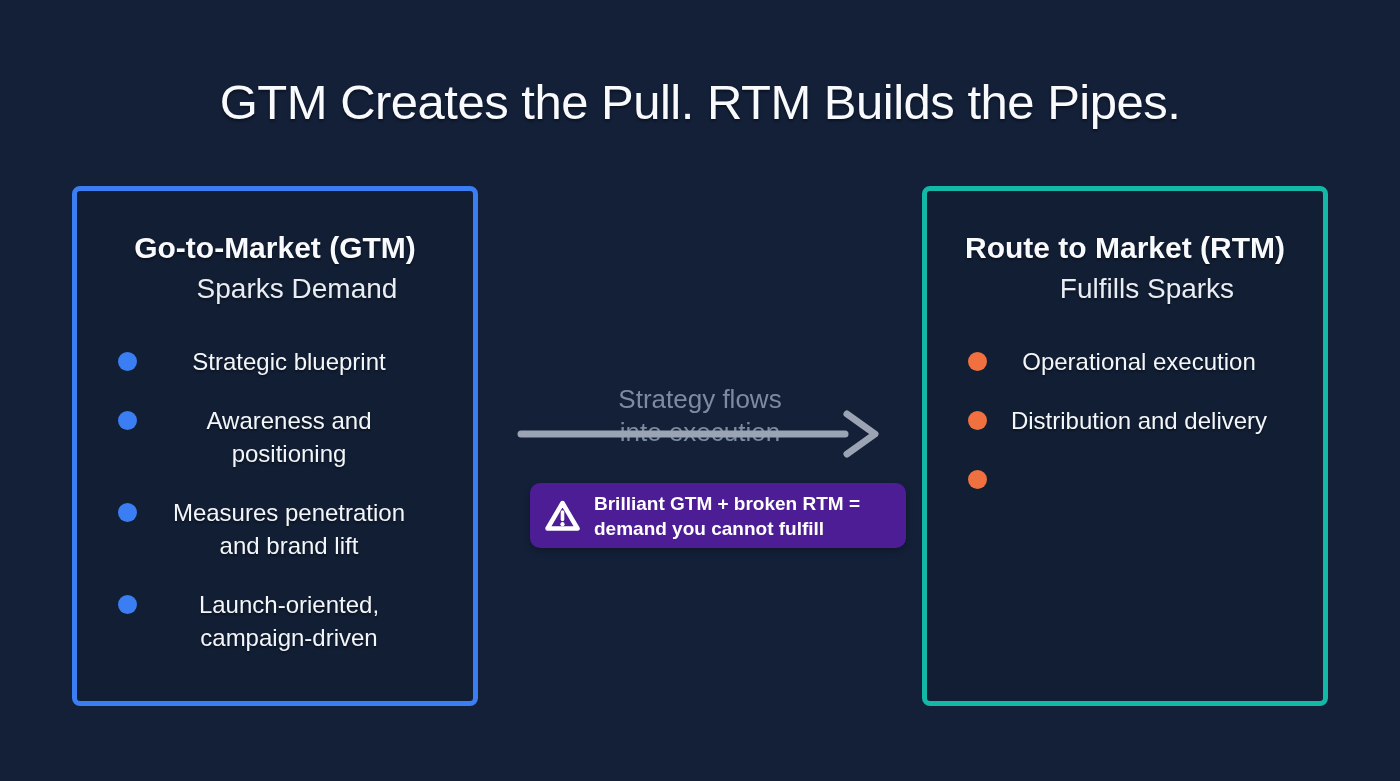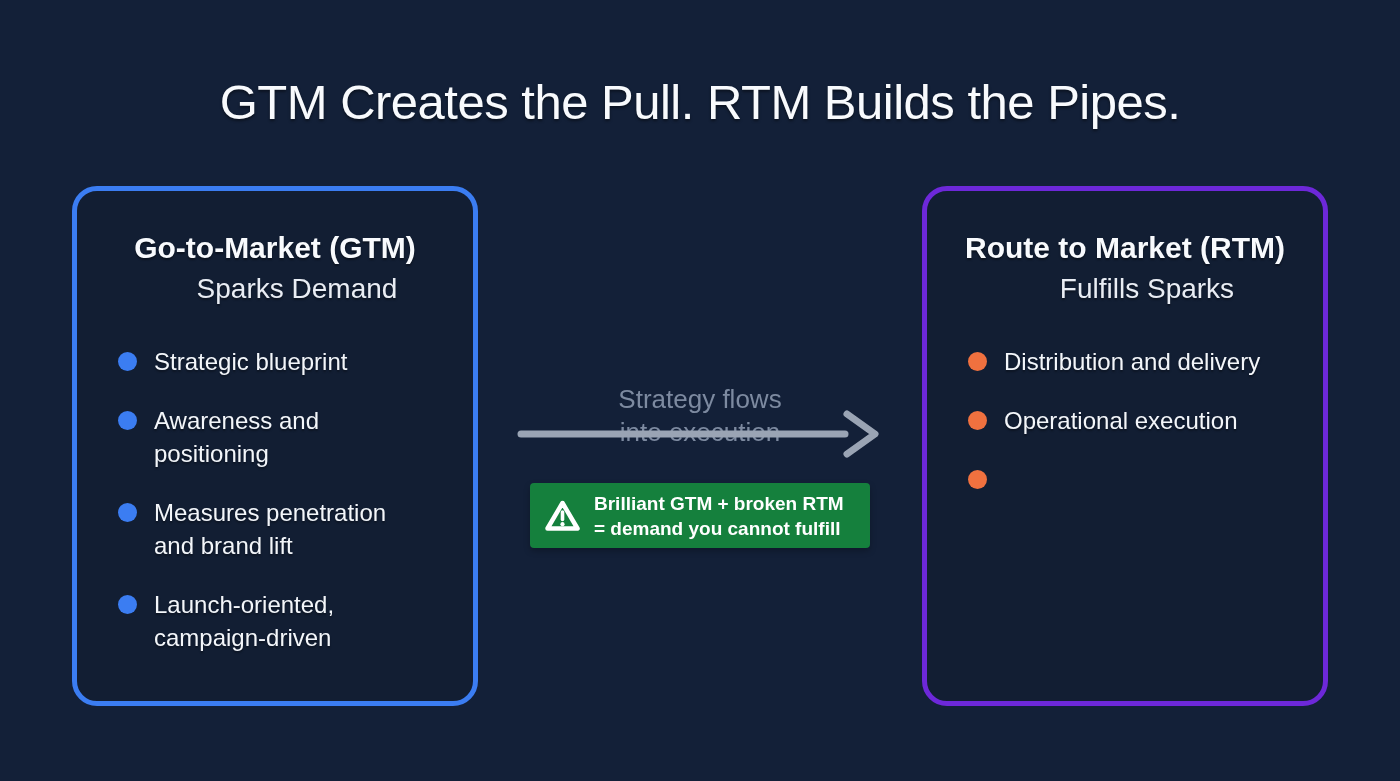--- a/index.html
+++ b/index.html
@@ -20,26 +20,26 @@
     font-weight: normal;
     letter-spacing: -0.5px;
     color: #f8fafd;
     text-shadow: 0 2px 3px rgba(0,0,0,0.45);
   }
 
   .card {
     position: absolute;
     top: 186px;
     width: 406px; height: 520px;
-    border-radius: 25px;
+    border-radius: 8px;
     background: #121e33;
     padding: 40px 0 0 0;
   }
   .card-gtm { left: 72px;  border: 5px solid #3b7df2; }
-  .card-rtm { left: 922px; border: 5px solid #6d28d9; }
+  .card-rtm { left: 922px; border: 5px solid #14b8a6; }
 
   .card-title {
     text-align: center;
     font-size: 30px;
     font-weight: bold;
     color: #f8fafd;
     text-shadow: 0 2px 2px rgba(0,0,0,0.4);
   }
   .card-subtitle {
     text-align: center;
@@ -52,21 +52,21 @@
   }
 
   .bullet-list {
     margin-top: 40px;
     padding-left: 41px;
     display: flex;
     flex-direction: column;
     gap: 26px;
     list-style: none;
   }
-  .bullet-row { display: flex; gap: 17px; }
+  .bullet-row { display: flex; gap: 17px; text-align: center; }
   .bullet-dot {
     width: 19px; height: 19px;
     border-radius: 50%;
     margin-top: 7px;
     flex: 0 0 auto;
   }
   .card-gtm .bullet-dot { background: #3b7df2; }
   .card-rtm .bullet-dot { background: #f0713f; }
   .bullet-text {
     font-size: 24px;
@@ -88,23 +88,23 @@
   }
   .flow-arrow {
     position: absolute;
     left: 515px; top: 408px;
     width: 370px; height: 52px;
   }
 
   .warning-callout {
     position: absolute;
     left: 530px; top: 483px;
-    width: 340px; height: 65px;
-    background: #15803d;
-    border-radius: 4px;
+    width: 376px; height: 65px;
+    background: #4c1d95;
+    border-radius: 10px;
     display: flex;
     align-items: center;
     padding: 0 14px;
     gap: 13px;
     box-shadow: 0 3px 6px rgba(0,0,0,0.25);
   }
   .warning-icon { flex: 0 0 auto; }
   .warning-text {
     font-size: 19px;
     font-weight: bold;
@@ -157,25 +157,25 @@
     </svg>
     <div class="warning-text">Brilliant GTM + broken RTM = demand you cannot fulfill</div>
   </div>
 
   <section class="card card-rtm">
     <h2 class="card-title">Route to Market (RTM)</h2>
     <div class="card-subtitle">Fulfills Sparks</div>
     <ul class="bullet-list">
       <li class="bullet-row">
         <span class="bullet-dot"></span>
-        <span class="bullet-text">Distribution and delivery</span>
+        <span class="bullet-text">Operational execution</span>
       </li>
       <li class="bullet-row">
         <span class="bullet-dot"></span>
-        <span class="bullet-text">Operational execution</span>
+        <span class="bullet-text">Distribution and delivery</span>
       </li>
       <li class="bullet-row">
         <span class="bullet-dot"></span>
       </li>
     </ul>
   </section>
 
 </div>
 
 </body></html>

